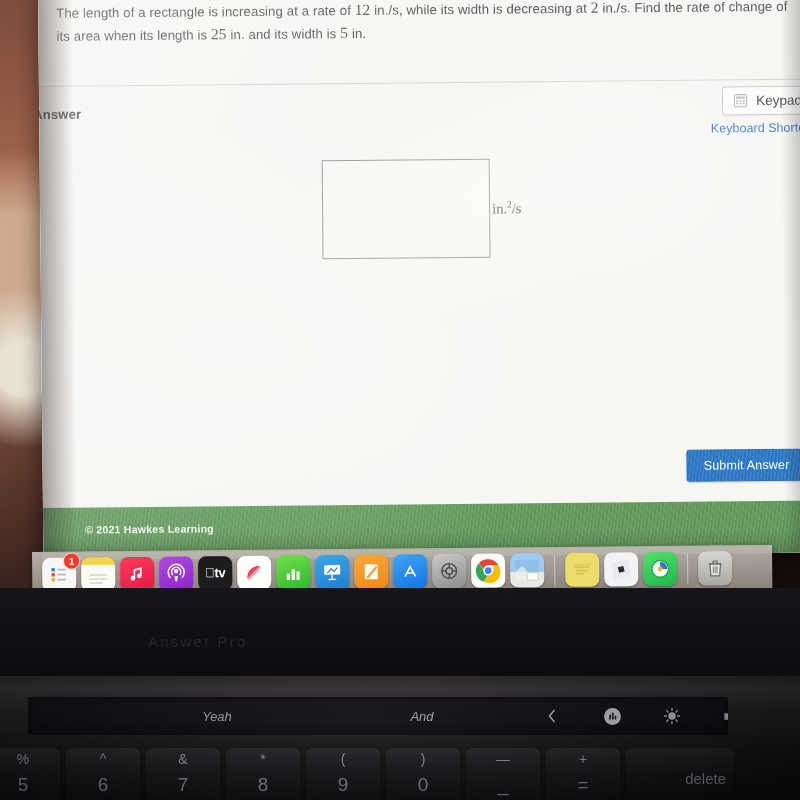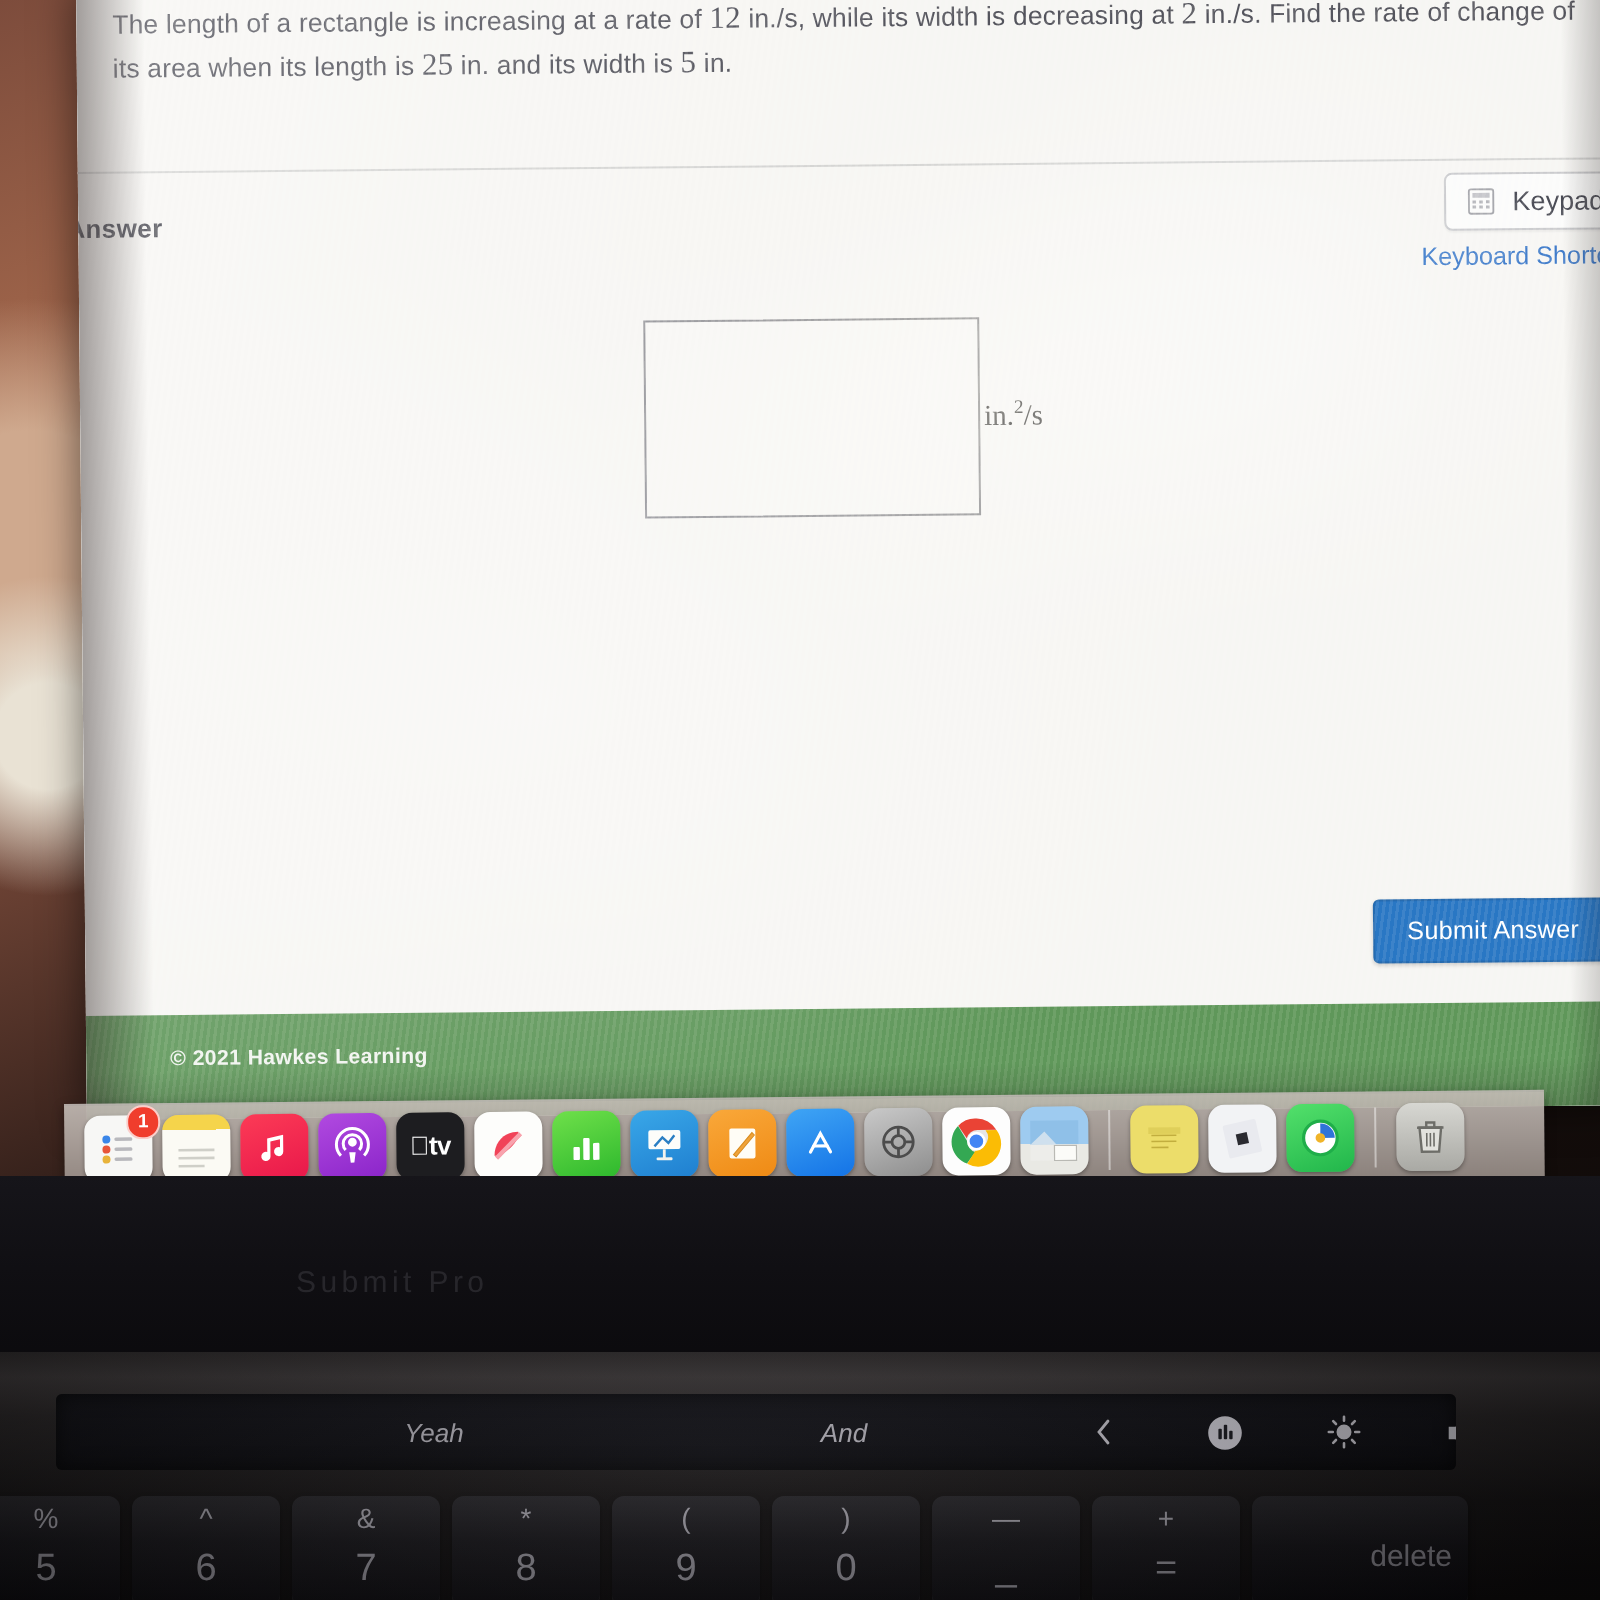--- a/index.html
+++ b/index.html
@@ -426,21 +426,21 @@
     <svg width="22" height="22" viewBox="0 0 22 22" fill="none" stroke="#6d6d68" stroke-width="1.2">
       <path d="M5.6 6.4 H16.4 L15.3 18.4 H6.7Z" fill="#e2e2dd"></path>
       <path d="M4.4 6.4 H17.6"></path>
       <path d="M9 6.4 V3.8 H13 V6.4"></path>
       <path d="M9.2 9 V15.8 M11 9 V15.8 M12.8 9 V15.8" stroke-width=".8"></path>
     </svg>
   </div>
 </div>
 
 <div id="bezel-bottom"></div>
-<div id="macbook-label">Submit Pro</div>
+<div id="macbook-label">Answer Pro</div>
 
 <div id="deck"></div>
 
 <div id="tb-escape">/</div>
 
 <div id="touch-bar">
   <div class="tb-suggestion" id="tb-sug-0">Yeah</div>
   <div class="tb-suggestion" id="tb-sug-1">And</div>
 
   <div class="tb-ctrl">

